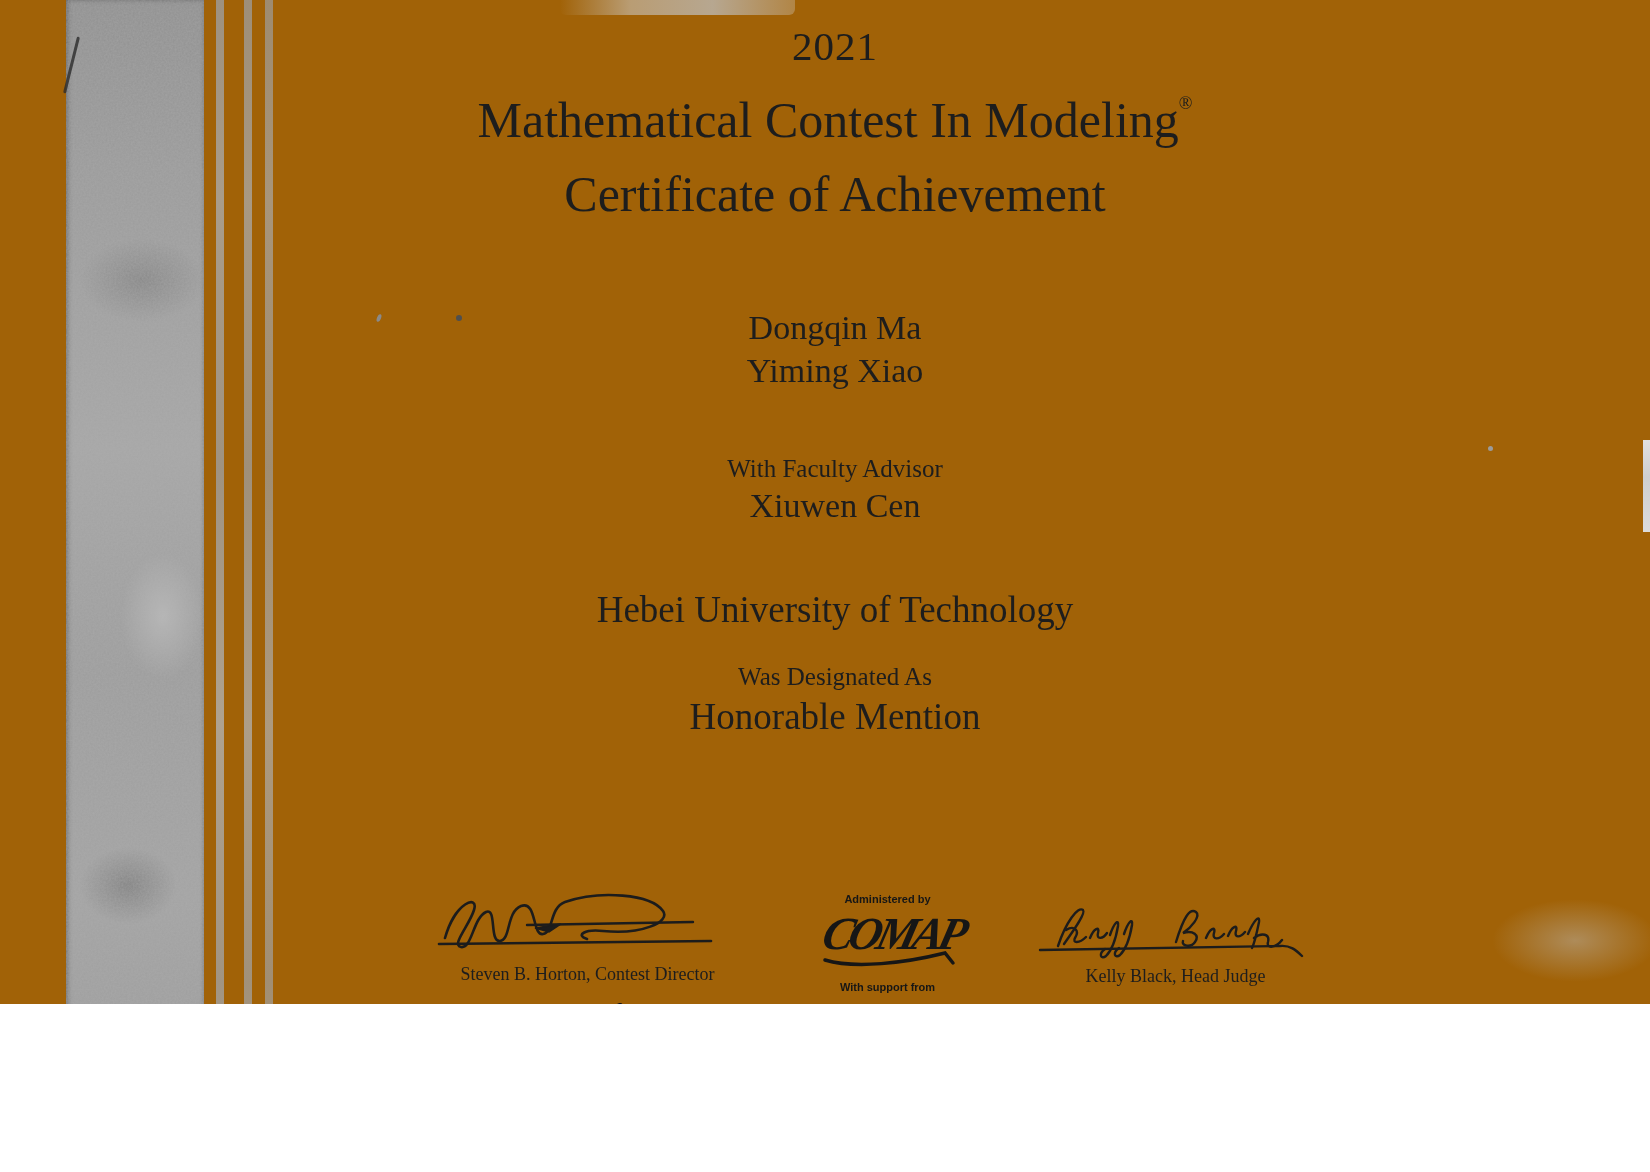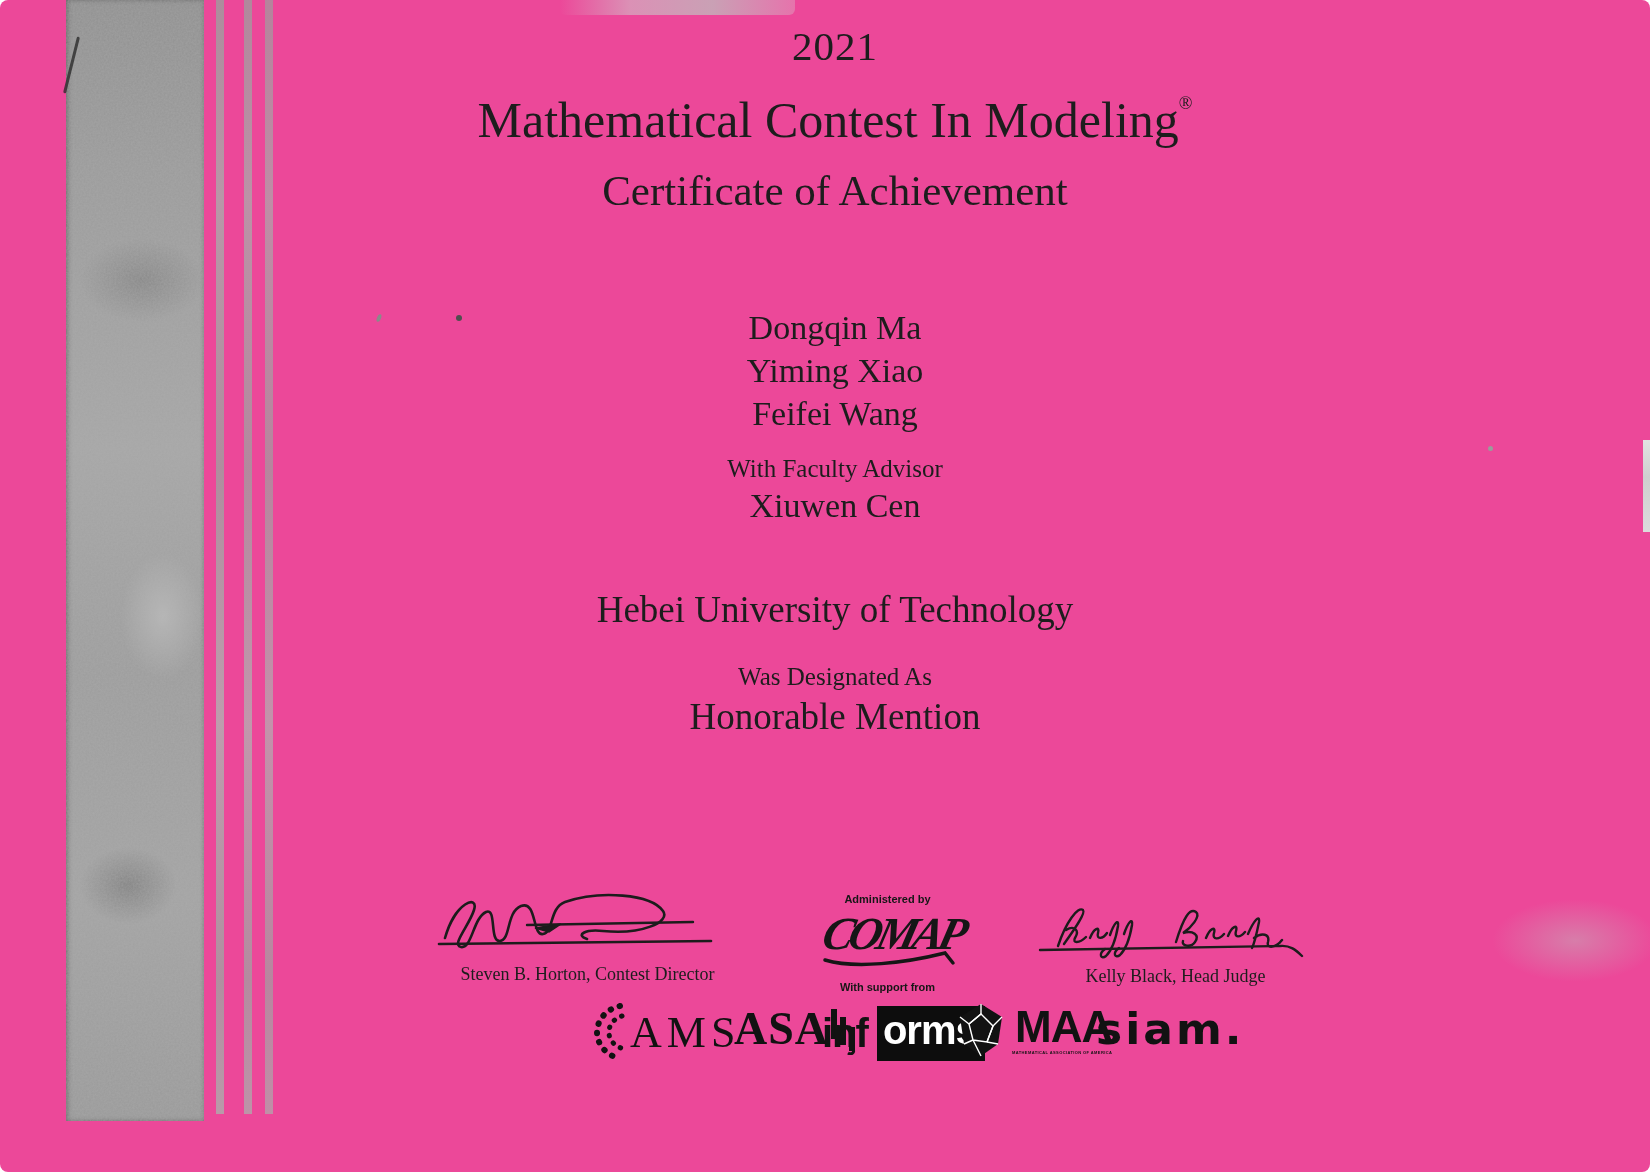--- a/index.html
+++ b/index.html
@@ -1,23 +1,22 @@
 <!DOCTYPE html>
 <html><head>
 <meta charset="utf-8">
 <style>
   html,body{margin:0;padding:0;background:#ffffff;}
   .page{
     position:relative;
-    width:1650px;height:1172px;
-    background:#ec4899;
+    width:1650px;height:1004px;
+    background:#a16207;
     overflow:hidden;
     font-family:"Liberation Serif", serif;
     color:#1d1d1d;
-    border-radius:8px;
   }
 
   
   .scan-strip{
     position:absolute;left:66px;top:0;width:138px;height:1121px;
     background:
       radial-gradient(ellipse 90px 60px at 55% 25%, rgba(90,90,90,.35), rgba(0,0,0,0) 70%),
       radial-gradient(ellipse 70px 55px at 45% 79%, rgba(80,80,80,.40), rgba(0,0,0,0) 70%),
       radial-gradient(ellipse 60px 90px at 70% 55%, rgba(255,255,255,.25), rgba(0,0,0,0) 70%),
       linear-gradient(180deg,#8f8f8f 0%,#9a9a9a 15%,#a6a6a6 40%,#9c9c9c 60%,#a3a3a3 80%,#999999 100%);
@@ -50,21 +49,21 @@
   .speck{position:absolute;border-radius:50%;}
   .speck.s1{left:377px;top:314px;width:4px;height:8px;background:#8a8a8a;transform:rotate(22deg);}
   .speck.s2{left:456px;top:315px;width:6px;height:6px;background:#4f4f4f;}
   .speck.s3{left:1488px;top:446px;width:5px;height:5px;background:#9b9b9b;}
 
   
   .cert-line{position:absolute;left:210px;width:1250px;text-align:center;line-height:1;}
   .t-year{top:26px;font-size:41px;letter-spacing:1px;}
   .t-title{top:94px;font-size:50px;}
   .t-title sup{font-size:18px;vertical-align:28px;}
-  .t-subtitle{top:169px;font-size:43px;}
+  .t-subtitle{top:169px;font-size:50px;}
   .t-intro{top:266px;font-size:25px;}
   .t-team{top:306px;font-size:34px;line-height:43px;}
   .t-advlabel{top:456px;font-size:25px;}
   .t-advisor{top:489px;font-size:34px;}
   .t-of{top:564px;font-size:20px;}
   .t-institution{top:591px;font-size:37px;}
   .t-deslabel{top:664px;font-size:25px;}
   .t-designation{top:698px;font-size:37px;}
 
   
@@ -117,21 +116,20 @@
   <div class="speck s1"></div>
   <div class="speck s2"></div>
   <div class="speck s3"></div>
 
   <div class="cert-line t-year">2021</div>
   <div class="cert-line t-title"><span>Mathematical Contest In Modeling</span><sup>®</sup></div>
   <div class="cert-line t-subtitle">Certificate of Achievement</div>
   <div class="cert-line t-team">
     <div>Dongqin Ma</div>
     <div>Yiming Xiao</div>
-    <div>Feifei Wang</div>
   </div>
   <div class="cert-line t-advlabel">With Faculty Advisor</div>
   <div class="cert-line t-advisor">Xiuwen Cen</div>
   <div class="cert-line t-institution">Hebei University of Technology</div>
   <div class="cert-line t-deslabel">Was Designated As</div>
   <div class="cert-line t-designation">Honorable Mention</div>
 
   <div class="sig-left">
     <svg class="sig-svg" width="300" height="70" viewBox="0 0 300 70">
       <g fill="none" stroke="#1c1c1c" stroke-width="2.6" stroke-linecap="round">

